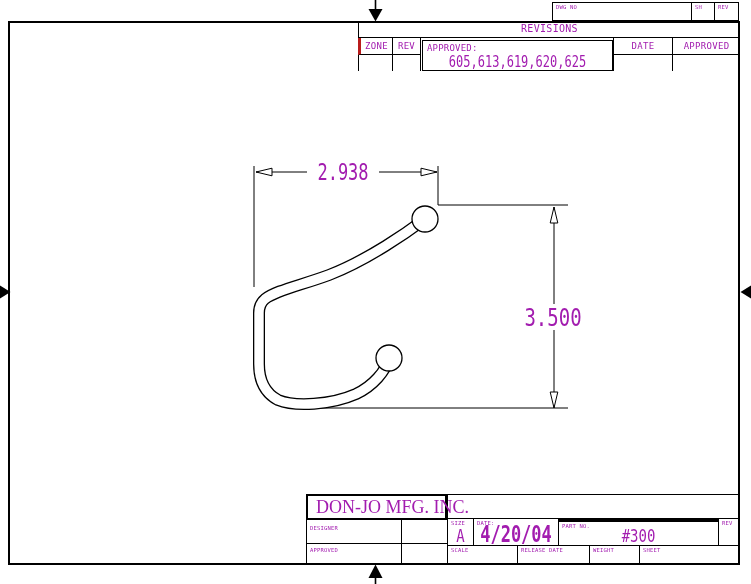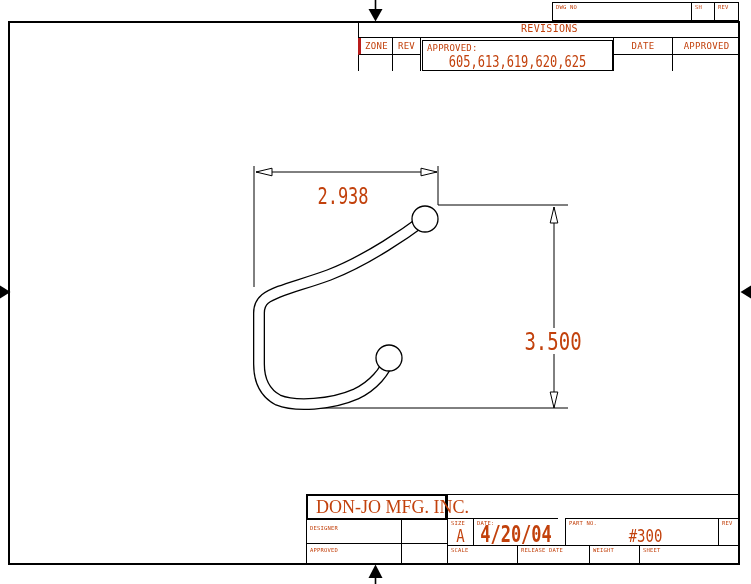--- a/index.html
+++ b/index.html
@@ -1,18 +1,18 @@
 <!DOCTYPE html>
 <html><head>
 <meta charset="utf-8">
 <style>
   html,body{margin:0;padding:0;background:#ffffff;}
   #sheet{
     position:relative;width:751px;height:584px;background:#ffffff;
-    font-family:"DejaVu Sans Mono",monospace;color:#c2410c;overflow:hidden;
+    font-family:"DejaVu Sans Mono",monospace;color:#a21caf;overflow:hidden;
   }
   #geom{position:absolute;left:0;top:0;width:751px;height:584px;}
   .abs{position:absolute;box-sizing:border-box;}
   .tiny{font-size:5.5px;letter-spacing:.2px;line-height:1;padding:2px 0 0 3px;white-space:nowrap;}
   .lbl9{font-size:9px;letter-spacing:.3px;line-height:1;white-space:nowrap;}
   .ctr{display:flex;align-items:center;justify-content:center;}
   .stretch{display:inline-block;transform:scaleY(1.3);white-space:nowrap;}
   
   .strip{border:1px solid #000;background:#fff;}
   
@@ -20,30 +20,30 @@
   .rv-zone{left:358px;top:38px;width:34px;height:17px;border-left:3px solid #b91c1c;border-bottom:1px solid #000;}
   .rv-rev{left:392px;top:38px;width:28px;height:17px;border-left:1px solid #000;border-bottom:1px solid #000;}
   .rv-mid{left:420px;top:38px;width:193px;height:17px;border-left:1px solid #000;}
   .rv-date{left:613px;top:38px;width:59px;height:17px;border-left:1px solid #000;border-bottom:1px solid #000;text-align:center;}
   .rv-app{left:672px;top:38px;width:68px;height:17px;border-left:1px solid #000;border-bottom:1px solid #000;}
   .vstub{top:55px;width:0;height:16px;border-left:1px solid #000;}
   .fin-box{left:422px;top:40px;width:191px;height:31px;border:1px solid #000;background:#fff;}
   .fin-lbl{position:absolute;left:4px;top:2px;font-size:9px;letter-spacing:.2px;}
   .fin-val{position:absolute;left:0;right:0;bottom:1px;text-align:center;font-size:12px;}
   
-  .dim{background:#fff;text-align:center;margin-top:24px;}
+  .dim{background:#fff;text-align:center;}
   .donjo{left:306px;top:494px;width:141px;height:26px;border:2px solid #000;background:#fff;
          font-family:"Liberation Serif",serif;font-size:18px;line-height:22px;padding-left:8px;white-space:nowrap;}
   .tb-designer{left:306px;top:520px;width:96px;height:24px;border-left:1px solid #000;border-right:1px solid #000;border-bottom:1px solid #000;}
   .tb-designer-empty{left:402px;top:520px;width:45px;height:24px;border-bottom:1px solid #000;}
   .tb-approved{left:306px;top:544px;width:96px;height:21px;border-left:1px solid #000;border-right:1px solid #000;}
   .tb-strip{left:447px;top:494px;width:293px;height:24px;border-top:1px solid #000;border-left:1px solid #000;}
   .tb-size{left:447px;top:518px;width:26px;height:27px;border-top:1px solid #000;border-left:1px solid #000;}
   .tb-date{left:473px;top:518px;width:85px;height:27px;border-top:1px solid #000;border-left:1px solid #000;}
-  .tb-part{left:558px;top:518px;width:160px;height:27px;border-top:1px solid #000000;border-left:1px solid #000;margin-left:7px;}
+  .tb-part{left:558px;top:518px;width:160px;height:27px;border-top:4px solid #000000;border-left:1px solid #000;}
   .tb-rev{left:718px;top:518px;width:22px;height:27px;border-top:1px solid #000;border-left:1px solid #000;}
   .tb-scale{left:447px;top:545px;width:70px;height:20px;border-top:1px solid #000;border-left:1px solid #000;}
   .tb-release{left:517px;top:545px;width:72px;height:20px;border-top:1px solid #000;border-left:1px solid #000;}
   .tb-weight{left:589px;top:545px;width:50px;height:20px;border-top:1px solid #000;border-left:1px solid #000;}
   .tb-sheet{left:639px;top:545px;width:101px;height:20px;border-top:1px solid #000;border-left:1px solid #000;}
   .val{position:absolute;left:0;right:0;bottom:1px;text-align:center;}
 </style>
 </head>
 <body>
 

